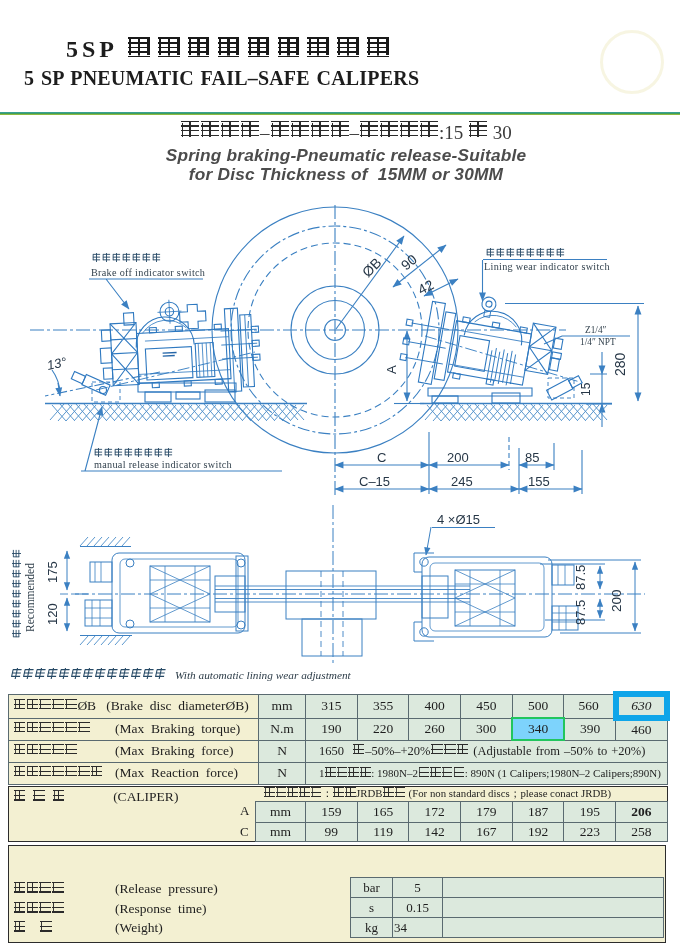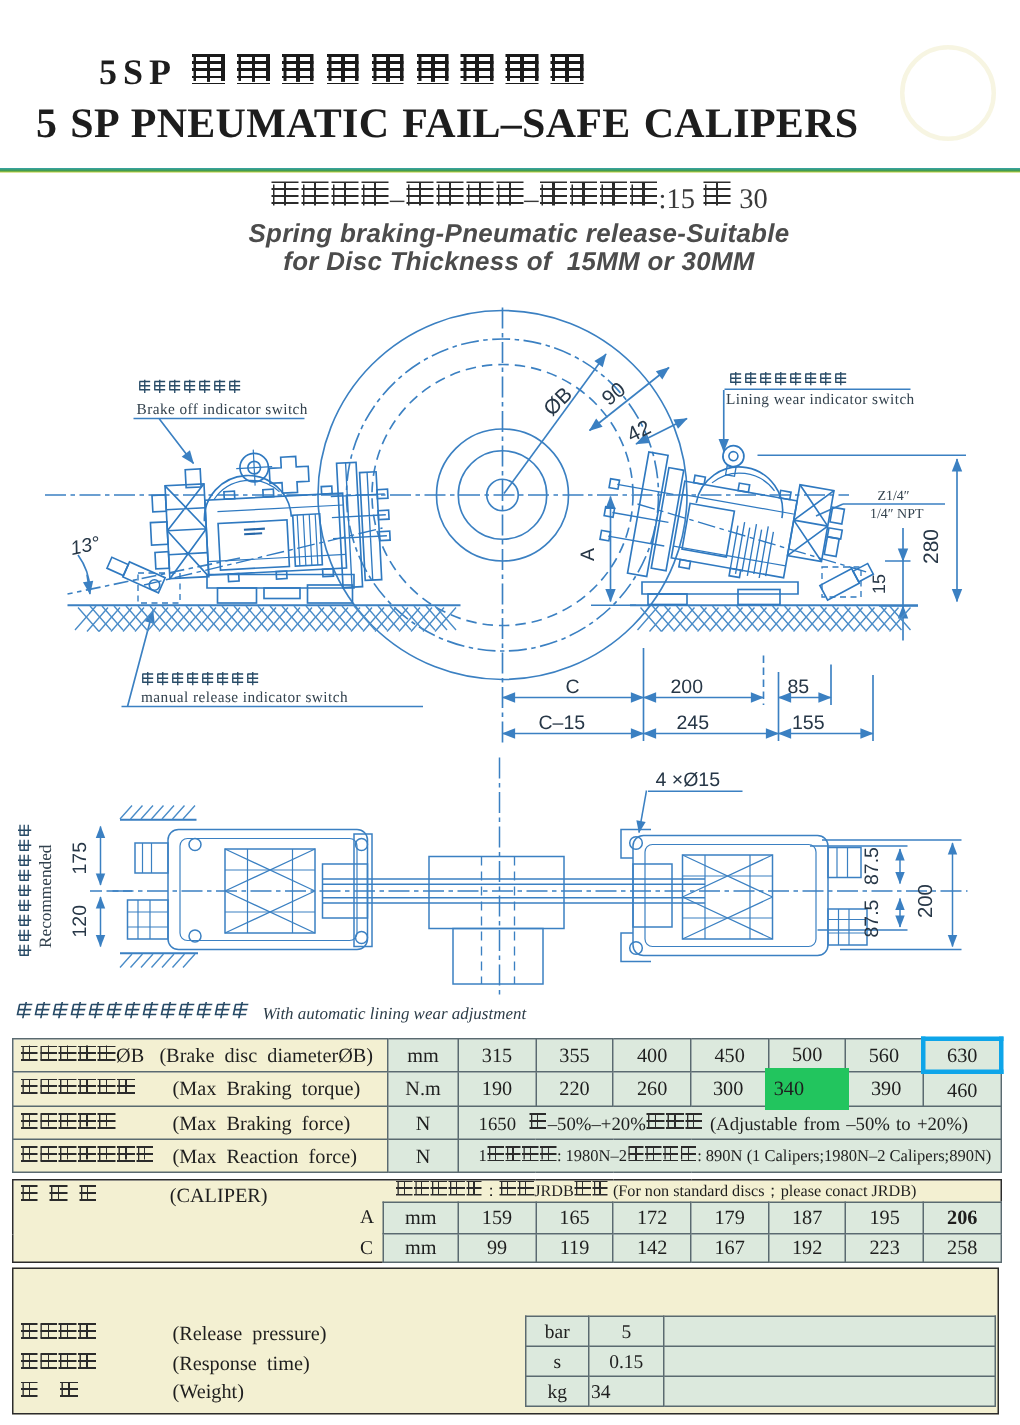--- a/index.html
+++ b/index.html
@@ -27,21 +27,21 @@
  background-size:100% 100%,100% 88%,10% 82%,100% 82%;
  background-position:0 55%,0 55%,6% 55%,0 55%;}
 </style>
 </head>
 <body>
 
 <div class="abs" style="left:600px;top:30px;width:58px;height:58px;border:3px solid rgba(238,232,190,.45);border-radius:50%;"></div>
 
 <div class="abs" style="left:66px;top:36px;font-weight:bold;font-size:24px;color:#1d1d1d;letter-spacing:4px;white-space:nowrap;">5SP<span style="letter-spacing:0"> </span><i class="z zb z19"></i><i class="z zb z19"></i><i class="z zb z19"></i><i class="z zb z19"></i><i class="z zb z19"></i><i class="z zb z19"></i><i class="z zb z19"></i><i class="z zb z19"></i><i class="z zb z19"></i></div>
 
-<div class="abs" style="left:24px;top:67px;font-weight:bold;font-size:28px;color:#1d1d1d;letter-spacing:0.2px;word-spacing:1.5px;white-space:nowrap;">5 SP PNEUMATIC FAIL–SAFE CALIPERS</div>
+<div class="abs" style="left:24px;top:67px;font-weight:bold;font-size:20px;color:#1d1d1d;letter-spacing:0.2px;word-spacing:1.5px;white-space:nowrap;">5 SP PNEUMATIC FAIL–SAFE CALIPERS</div>
 
 <div class="abs" style="left:0;top:112px;width:680px;height:3px;background:linear-gradient(180deg,#35a3ab 0,#3f9b57 55%,#b9cc33 100%);"></div>
 
 <div class="abs" style="left:180px;top:121px;font-size:19px;color:#3a3a3a;white-space:nowrap;"><i class="z z16"></i><i class="z z16"></i><i class="z z16"></i><i class="z z16"></i>–<i class="z z16"></i><i class="z z16"></i><i class="z z16"></i><i class="z z16"></i>–<i class="z z16"></i><i class="z z16"></i><i class="z z16"></i><i class="z z16"></i>:15 <i class="z z16"></i> 30</div>
 
 <div class="abs" style="left:0;top:145px;width:692px;text-align:center;font-family:'Liberation Sans',sans-serif;font-style:italic;font-weight:bold;font-size:17.3px;color:#4c4c4c;letter-spacing:0.2px;">Spring braking-Pneumatic release-Suitable</div>
 
 <div class="abs" style="left:0;top:163.5px;width:692px;text-align:center;font-family:'Liberation Sans',sans-serif;font-style:italic;font-weight:bold;font-size:17.3px;color:#4c4c4c;letter-spacing:0.2px;">for Disc Thickness of&nbsp; 15MM or 30MM</div>
 
 <svg class="abs" style="left:0;top:0;" width="680" height="690" viewBox="0 0 680 690" fill="none">
@@ -413,31 +413,31 @@
 <tbody>
       <tr style="height:22px;">
 <td style="border:1px solid #5a6a70;background:#f3f0d2;padding:0 0 0 4px;white-space:nowrap;"><i class="z z12"></i><i class="z z12"></i><i class="z z12"></i><i class="z z12"></i><i class="z z12"></i>ØB&nbsp;&nbsp;&nbsp;(Brake&nbsp; disc&nbsp; diameterØB)</td>
 <td style="border:1px solid #5a6a70;background:#dce9dd;text-align:center;">mm</td>
 <td style="border:1px solid #5a6a70;background:#dce9dd;text-align:center;">315</td>
 <td style="border:1px solid #5a6a70;background:#dce9dd;text-align:center;">355</td>
 <td style="border:1px solid #5a6a70;background:#dce9dd;text-align:center;">400</td>
 <td style="border:1px solid #5a6a70;background:#dce9dd;text-align:center;">450</td>
 <td style="border:1px solid #5a6a70;background:#dce9dd;text-align:center;">500</td>
 <td style="border:1px solid #5a6a70;background:#dce9dd;text-align:center;">560</td>
-<td style="border:3px solid #0ea5e9;background:#dce9dd;text-align:center;">630</td>
+<td style="border:6px solid #0ea5e9;background:#dce9dd;text-align:center;font-style:italic;">630</td>
 </tr>
 
 <tr style="height:22px;">
 <td style="border:1px solid #5a6a70;background:#f3f0d2;padding:0 0 0 4px;white-space:nowrap;"><span style="display:inline-block;width:102px;"><i class="z z12"></i><i class="z z12"></i><i class="z z12"></i><i class="z z12"></i><i class="z z12"></i><i class="z z12"></i></span>(Max&nbsp; Braking&nbsp; torque)</td>
 <td style="border:1px solid #5a6a70;background:#dce9dd;text-align:center;">N.m</td>
 <td style="border:1px solid #5a6a70;background:#dce9dd;text-align:center;">190</td>
 <td style="border:1px solid #5a6a70;background:#dce9dd;text-align:center;">220</td>
 <td style="border:1px solid #5a6a70;background:#dce9dd;text-align:center;">260</td>
 <td style="border:1px solid #5a6a70;background:#dce9dd;text-align:center;">300</td>
-<td style="border:5px solid #22c55e;background:#22c55e;">340</td>
+<td style="border:2px solid #22c55e;background:#7dd3fc;text-align:center;">340</td>
 <td style="border:1px solid #5a6a70;background:#dce9dd;text-align:center;">390</td>
 <td style="border:1px solid #5a6a70;background:#dce9dd;text-align:center;">460</td>
 </tr>
 
 <tr style="height:22px;">
 <td style="border:1px solid #5a6a70;background:#f3f0d2;padding:0 0 0 4px;white-space:nowrap;"><span style="display:inline-block;width:102px;"><i class="z z12"></i><i class="z z12"></i><i class="z z12"></i><i class="z z12"></i><i class="z z12"></i></span>(Max&nbsp; Braking&nbsp; force)</td>
 <td style="border:1px solid #5a6a70;background:#dce9dd;text-align:center;">N</td>
 <td colspan="7" style="border:1px solid #5a6a70;background:#dce9dd;padding-left:13px;white-space:nowrap;font-size:12.5px;word-spacing:1px;">1650&nbsp; <i class="z z12"></i>–50%–+20%<i class="z z12"></i><i class="z z12"></i><i class="z z12"></i> (Adjustable from –50% to +20%)</td>
 </tr>
 

